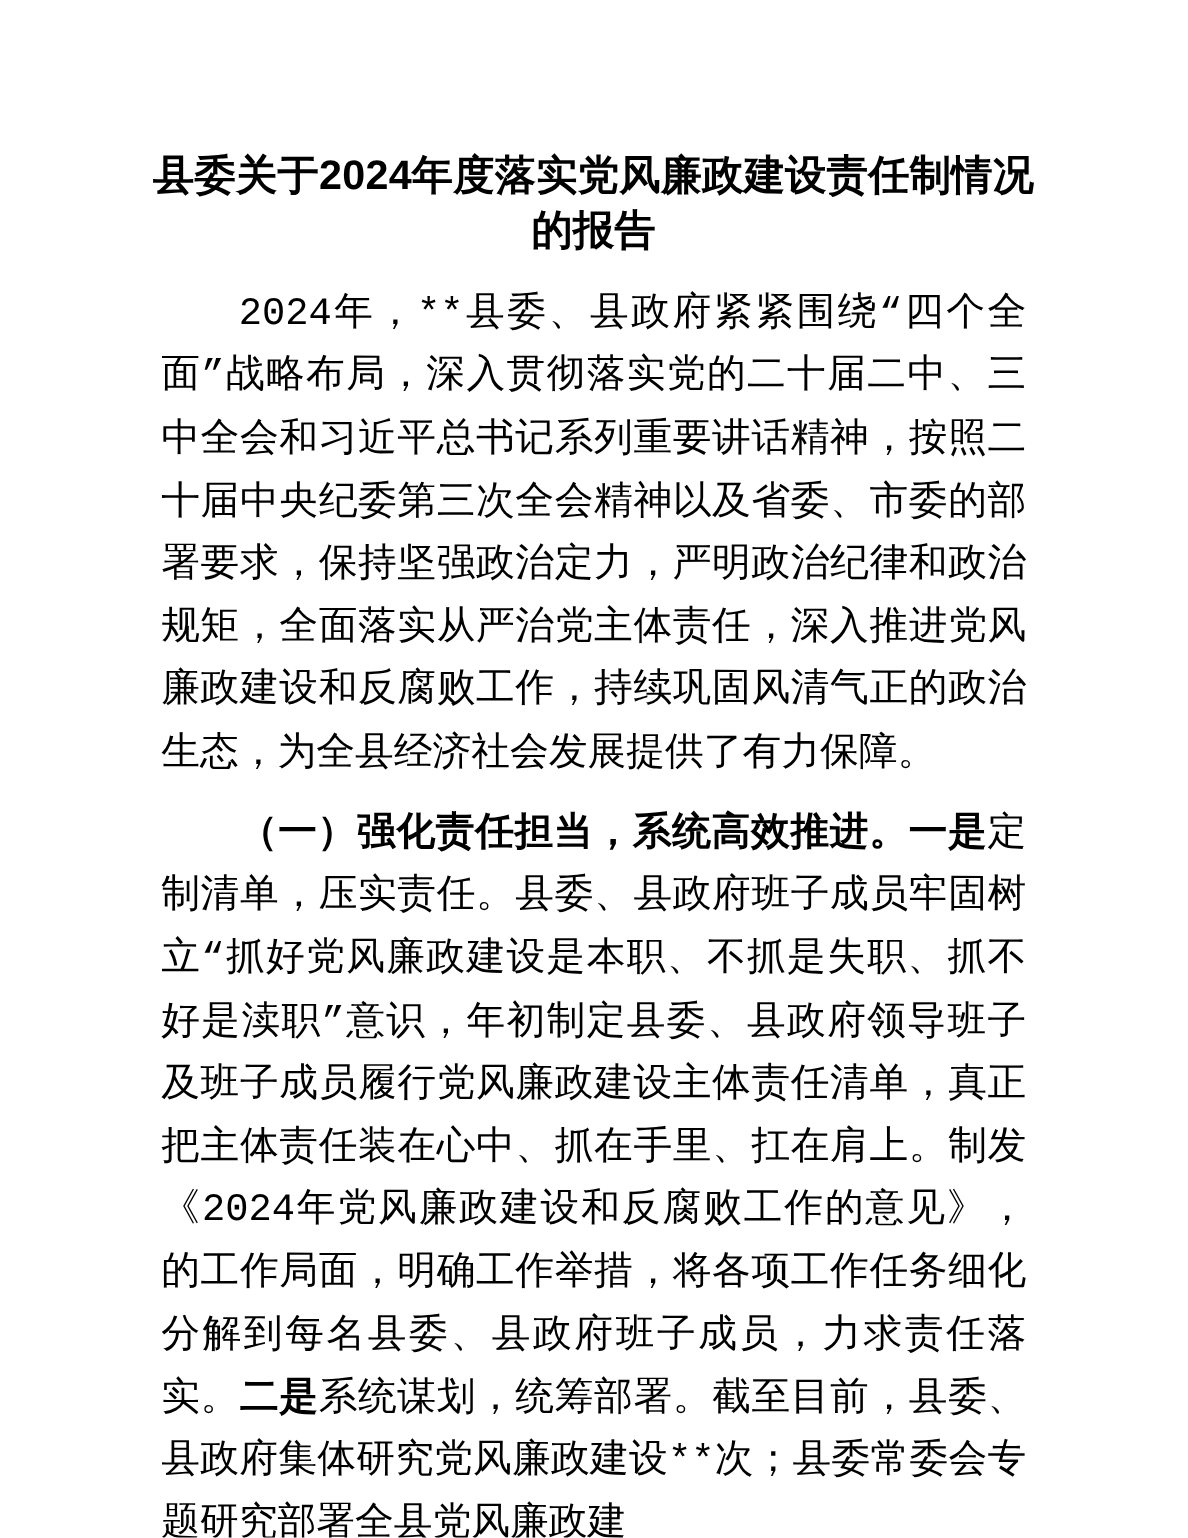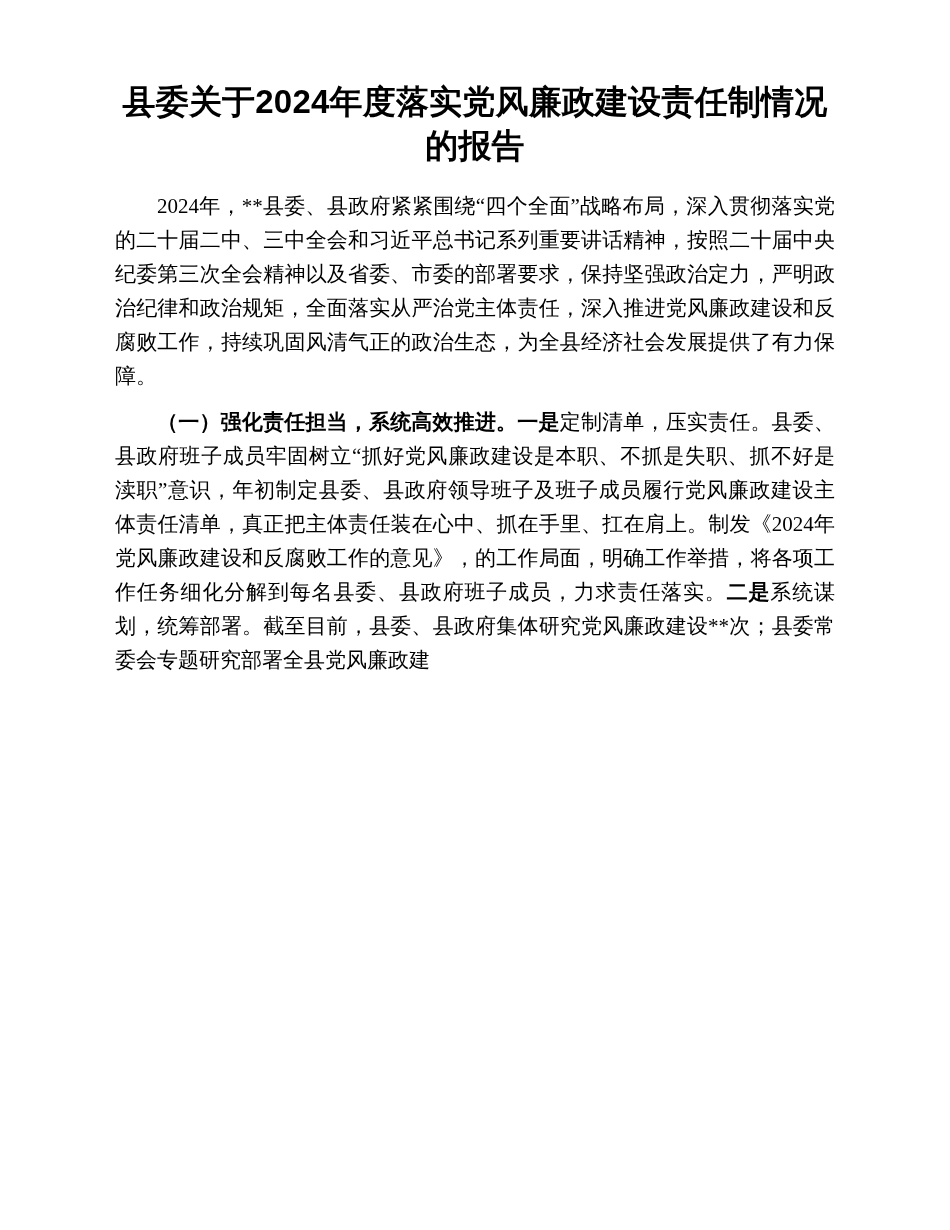--- a/index.html
+++ b/index.html
@@ -29,35 +29,35 @@
     width: 950px;
     text-align: center;
     color: #e8342a;
     font-size: 18.5px;
     font-family: "Liberation Sans", "DejaVu Sans", sans-serif;
     letter-spacing: 0.5px;
     white-space: nowrap;
   }
   .doc-title {
     margin: 0;
-    padding-top: 80px;
+    padding-top: 118px;
     font-size: 33px;
     font-weight: bold;
     line-height: 1.32;
     text-align: center;
     font-family: "Liberation Sans", "DejaVu Sans", sans-serif;
     letter-spacing: 0.2px;
   }
   .body-text {
-    font-size: 21px;
+    font-size: 31px;
     line-height: 1.62;
     text-align: justify;
     text-justify: inter-ideograph;
-    margin: 0;
-    font-family: Liberation Serif, serif;
+    margin: 14px;
+    font-family: Liberation Mono, monospace;
   }
   .para {
     text-indent: 2em;
     margin-top: 12px;
   }
   .para.first {
     margin-top: 22px;
   }
   .bold {
     font-weight: bold;

